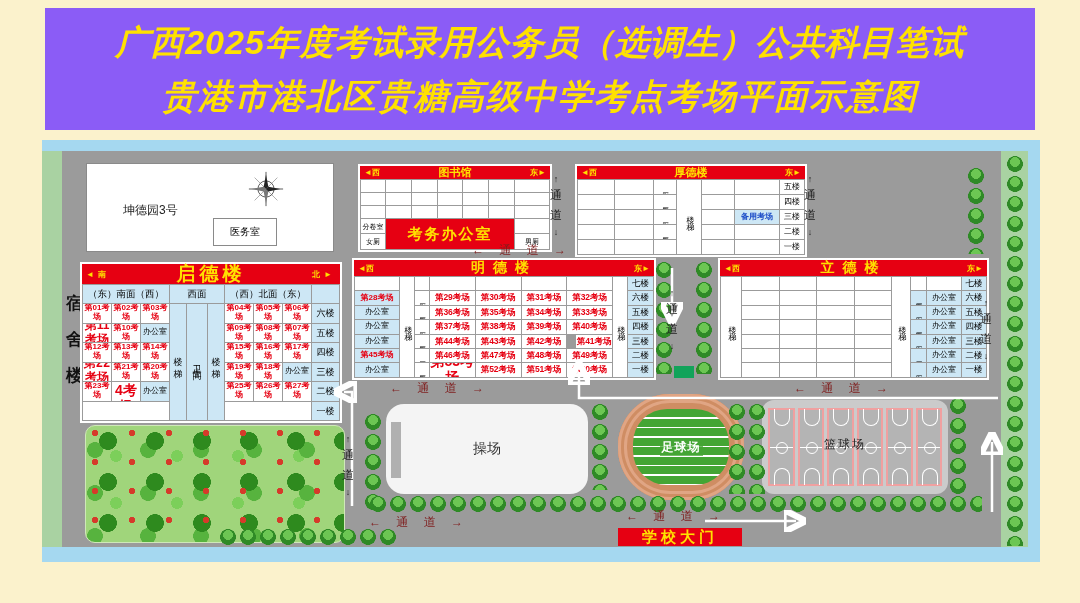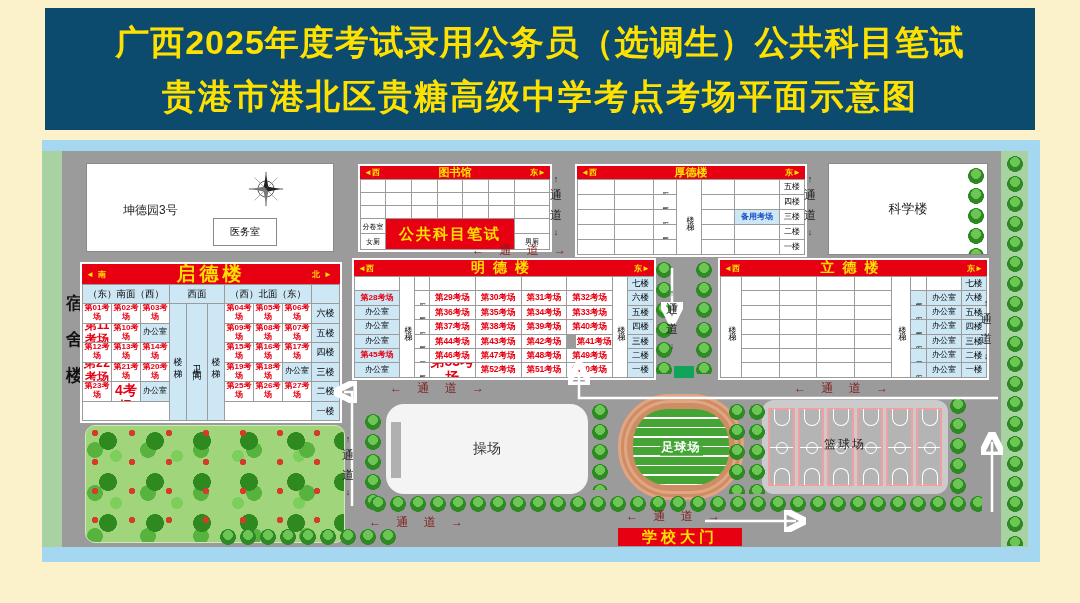--- a/index.html
+++ b/index.html
@@ -1,19 +1,19 @@
 <!DOCTYPE html>
 <html><head>
 <meta charset="utf-8">
 <style>
   html,body{margin:0;padding:0;}
   body{width:1080px;height:603px;background:#fbf2cc;font-family:"Liberation Sans",sans-serif;overflow:hidden;position:relative;}
   .page{position:absolute;inset:0;}
   
-  .title{position:absolute;left:45px;top:8px;width:990px;height:122px;background:#0c4a6e;color:#ffe100;text-align:center;}
+  .title{position:absolute;left:45px;top:8px;width:990px;height:122px;background:#8b5cf6;color:#ffe100;text-align:center;font-style:italic;}
   .title .l1{margin-top:12px;font-size:34px;font-weight:bold;letter-spacing:1px;}
   .title .l2{margin-top:8px;font-size:34px;font-weight:bold;letter-spacing:2px;}
   
   .map{position:absolute;left:42px;top:140px;width:998px;height:422px;background:#9b9b9b;}
   .frame-top{position:absolute;left:0;top:0;width:998px;height:11px;background:#a5d8f0;}
   .frame-bottom{position:absolute;left:0;top:407px;width:998px;height:15px;background:#a5d8f0;}
   .frame-right{position:absolute;left:986px;top:0;width:12px;height:422px;background:#a5d8f0;}
   .frame-left-green{position:absolute;left:0;top:11px;width:20px;height:396px;background:#a9d2a2;}
   .green-right{position:absolute;left:959px;top:11px;width:27px;height:396px;background:#a9d2a2;}
   
@@ -134,21 +134,21 @@
           <div class="cell" style="grid-area: 2 / 6 / 3 / 7; font-size: 8px;"></div>
           <div class="cell" style="grid-area: 2 / 7 / 3 / 8; font-size: 8px;"></div>
           <div class="cell" style="grid-area: 3 / 1 / 4 / 2; font-size: 8px;"></div>
           <div class="cell" style="grid-area: 3 / 2 / 4 / 3; font-size: 8px;"></div>
           <div class="cell" style="grid-area: 3 / 3 / 4 / 4; font-size: 8px;"></div>
           <div class="cell" style="grid-area: 3 / 4 / 4 / 5; font-size: 8px;"></div>
           <div class="cell" style="grid-area: 3 / 5 / 4 / 6; font-size: 8px;"></div>
           <div class="cell" style="grid-area: 3 / 6 / 4 / 7; font-size: 8px;"></div>
           <div class="cell" style="grid-area: 3 / 7 / 4 / 8; font-size: 8px;"></div>
           <div class="cell" style="grid-area: 4 / 1 / 5 / 2; font-size: 7px; line-height: 1;">分卷室</div>
-          <div class="cell" style="grid-area: 4 / 2 / 6 / 7; font-size: 15px; background: rgb(230, 0, 18); color: rgb(255, 225, 0); font-weight: bold; letter-spacing: 2px;">公共科目笔试</div>
+          <div class="cell" style="grid-area: 4 / 2 / 6 / 7; font-size: 15px; background: rgb(230, 0, 18); color: rgb(255, 225, 0); font-weight: bold; letter-spacing: 2px;">考务办公室</div>
           <div class="cell" style="grid-area: 4 / 7 / 5 / 8; font-size: 8px;"></div>
           <div class="cell" style="grid-area: 5 / 1 / 6 / 2; font-size: 7px;">女厕</div>
           <div class="cell" style="grid-area: 5 / 7 / 6 / 8; font-size: 7px;">男厕</div>
         </div>
     </div>
 
     <div class="bldg" style="left:533px;top:24px;width:228px;">
       <div class="bhead" style="height:13px;font-size:11px;">
         <span class="dir">◄西</span>
         <span style="font-size:11px;">厚德楼</span>
@@ -182,23 +182,20 @@
           <div class="cell" style="grid-area: 5 / 1 / 6 / 2; font-size: 8px;"></div>
           <div class="cell" style="grid-area: 5 / 2 / 6 / 3; font-size: 8px;"></div>
           <div class="cell" style="grid-area: 5 / 3 / 6 / 4; font-size: 7px;"></div>
           <div class="cell" style="grid-area: 5 / 5 / 6 / 6; font-size: 8px;"></div>
           <div class="cell" style="grid-area: 5 / 6 / 6 / 7; font-size: 8px;"></div>
           <div class="cell" style="grid-area: 5 / 7 / 6 / 8; font-size: 8px;">一楼</div>
           <div class="cell vtext" style="grid-area: 1 / 4 / 6 / 5; font-size: 8px; letter-spacing: 8px;">楼梯</div>
         </div>
     </div>
 
-    <div class="whitebox" style="left:786px;top:23px;width:158px;height:90px;display:flex;align-items:center;justify-content:center;font-size:13px;color:#222;">
-      <span>科学楼</span>
-    </div>
 
     <div class="bldg" style="left:38px;top:122px;width:258px;">
       <div class="bhead" style="height:20px;font-size:19px;letter-spacing:4px;">
         <span class="dir">◄南</span>
         <span>启德楼</span>
         <span class="dir">北►</span>
       </div>
       <div class="bbody" id="qide-body" style="grid-template-columns:28px 28px 28px 16px 20px 16px 28px 28px 28px 1fr;grid-template-rows:18px repeat(6,18.5px);">
           <div class="cell blue" style="grid-area: 1 / 1 / 2 / 4; font-size: 9.5px;">（东）南面（西）</div>
           <div class="cell blue" style="grid-area: 1 / 4 / 2 / 7; font-size: 9.5px;">西面</div>

